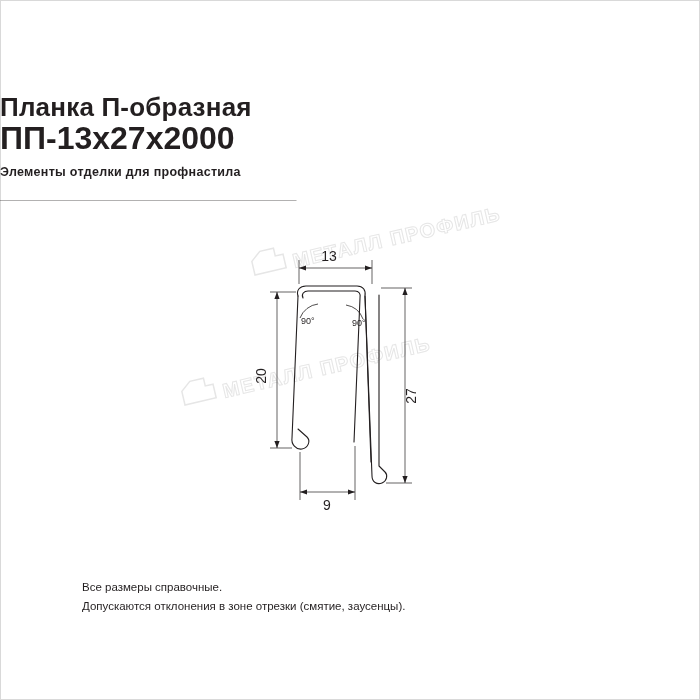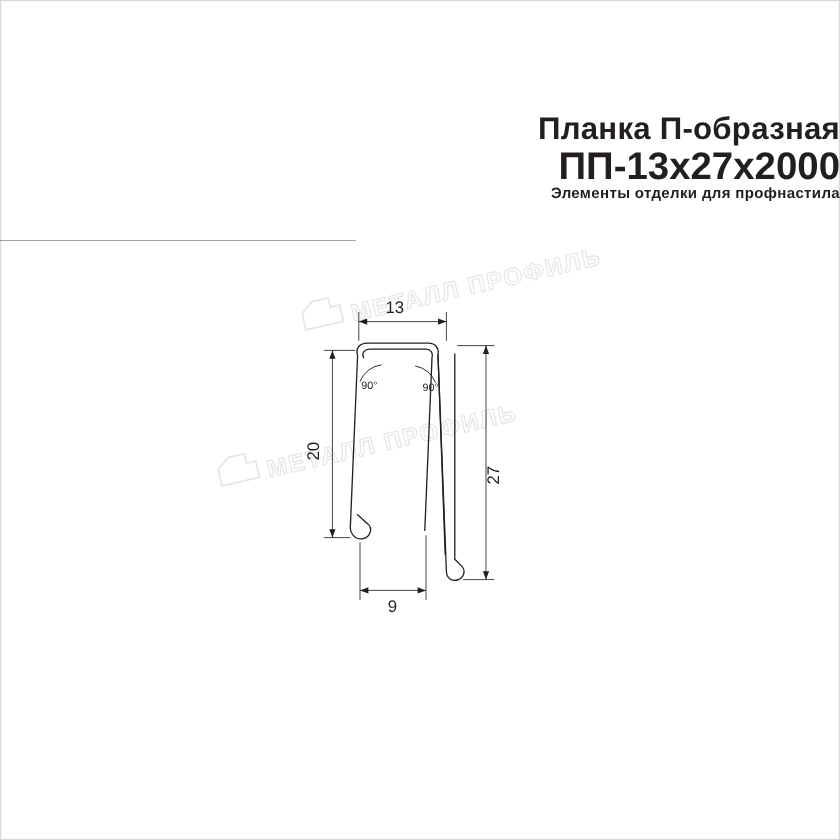--- a/index.html
+++ b/index.html
@@ -28,40 +28,40 @@
     height: 700px;
     border: 1px solid #d9d9d9;
     box-sizing: border-box;
     pointer-events: none;
   }
   .titles {
     position: absolute;
     left: 0;
     top: 92px;
     width: 700px;
-    text-align: right;
+    text-align: left;
   }
   .title-main {
     font-size: 26px;
     font-weight: bold;
     letter-spacing: 0.2px;
     line-height: 31px;
     margin: 0;
   }
   .title-sub {
     font-size: 32px;
     font-weight: bold;
     line-height: 31px;
     margin: 0;
   }
   .title-caption {
     font-size: 12.5px;
     font-weight: bold;
     letter-spacing: 0.3px;
-    margin-top: 0;
+    margin-top: 11px;
   }
   .drawing {
     position: absolute;
     left: 0;
     top: 200px;
     width: 700px;
     height: 340px;
   }
   .watermarks {
     position: absolute;
@@ -198,14 +198,18 @@
       </g>
 
       <text class="dim-text" x="329" y="61" text-anchor="middle">13</text>
       <text class="dim-text" x="266" y="176" text-anchor="middle" transform="rotate(-90 266,176)">20</text>
       <text class="dim-text" x="416" y="196" text-anchor="middle" transform="rotate(-90 416,196)">27</text>
       <text class="dim-text" x="327" y="310" text-anchor="middle">9</text>
 
     </svg>
   </div>
 
+  <div class="footnotes">
+    <div class="footnote-line">Все размеры справочные.</div>
+    <div class="footnote-line">Допускаются отклонения в зоне отрезки (смятие, заусенцы).</div>
+  </div>
 
 </div>
 
 </body></html>

